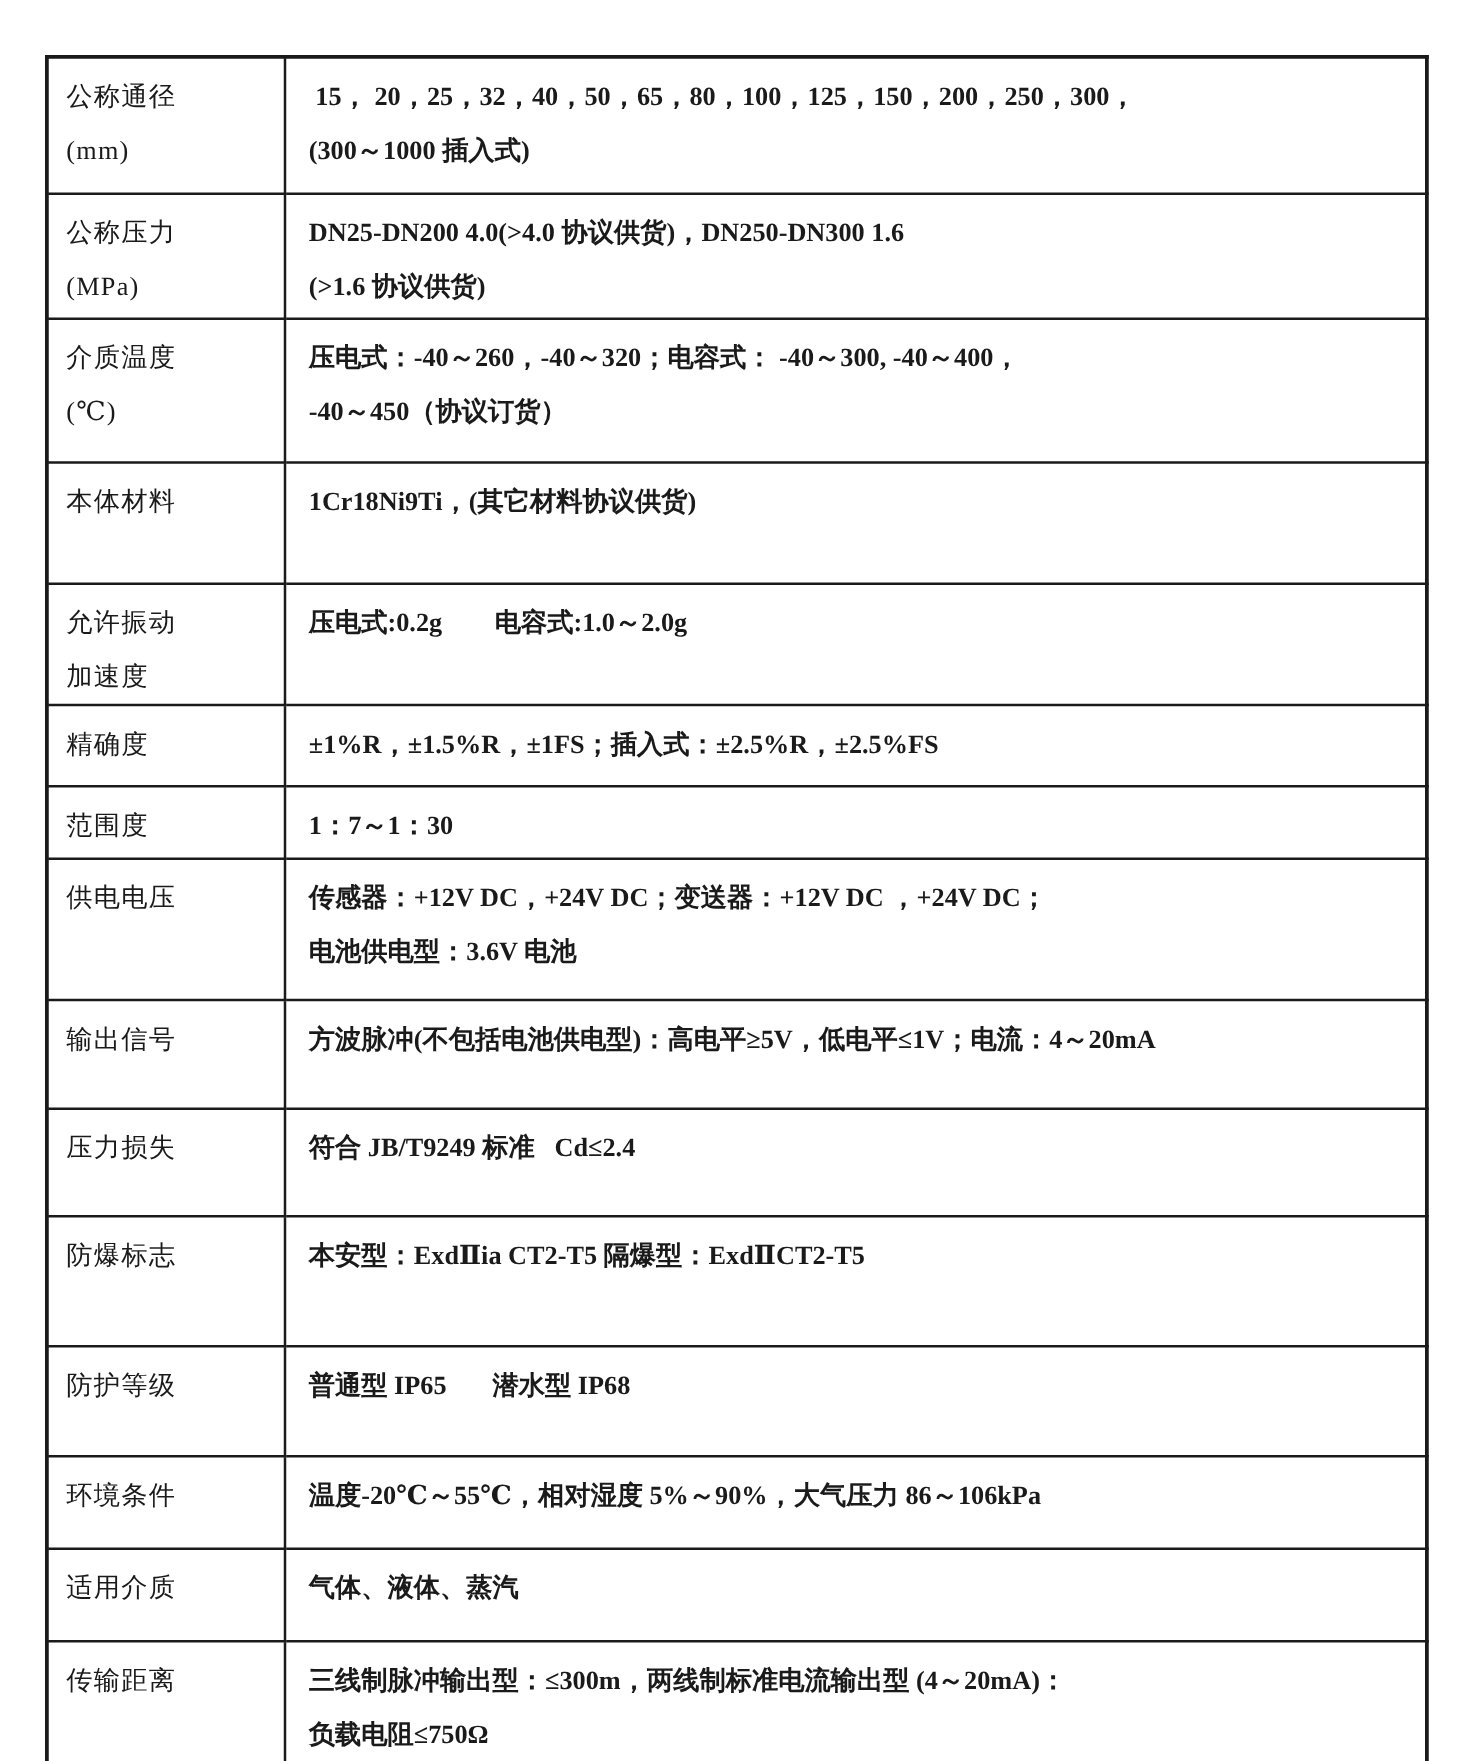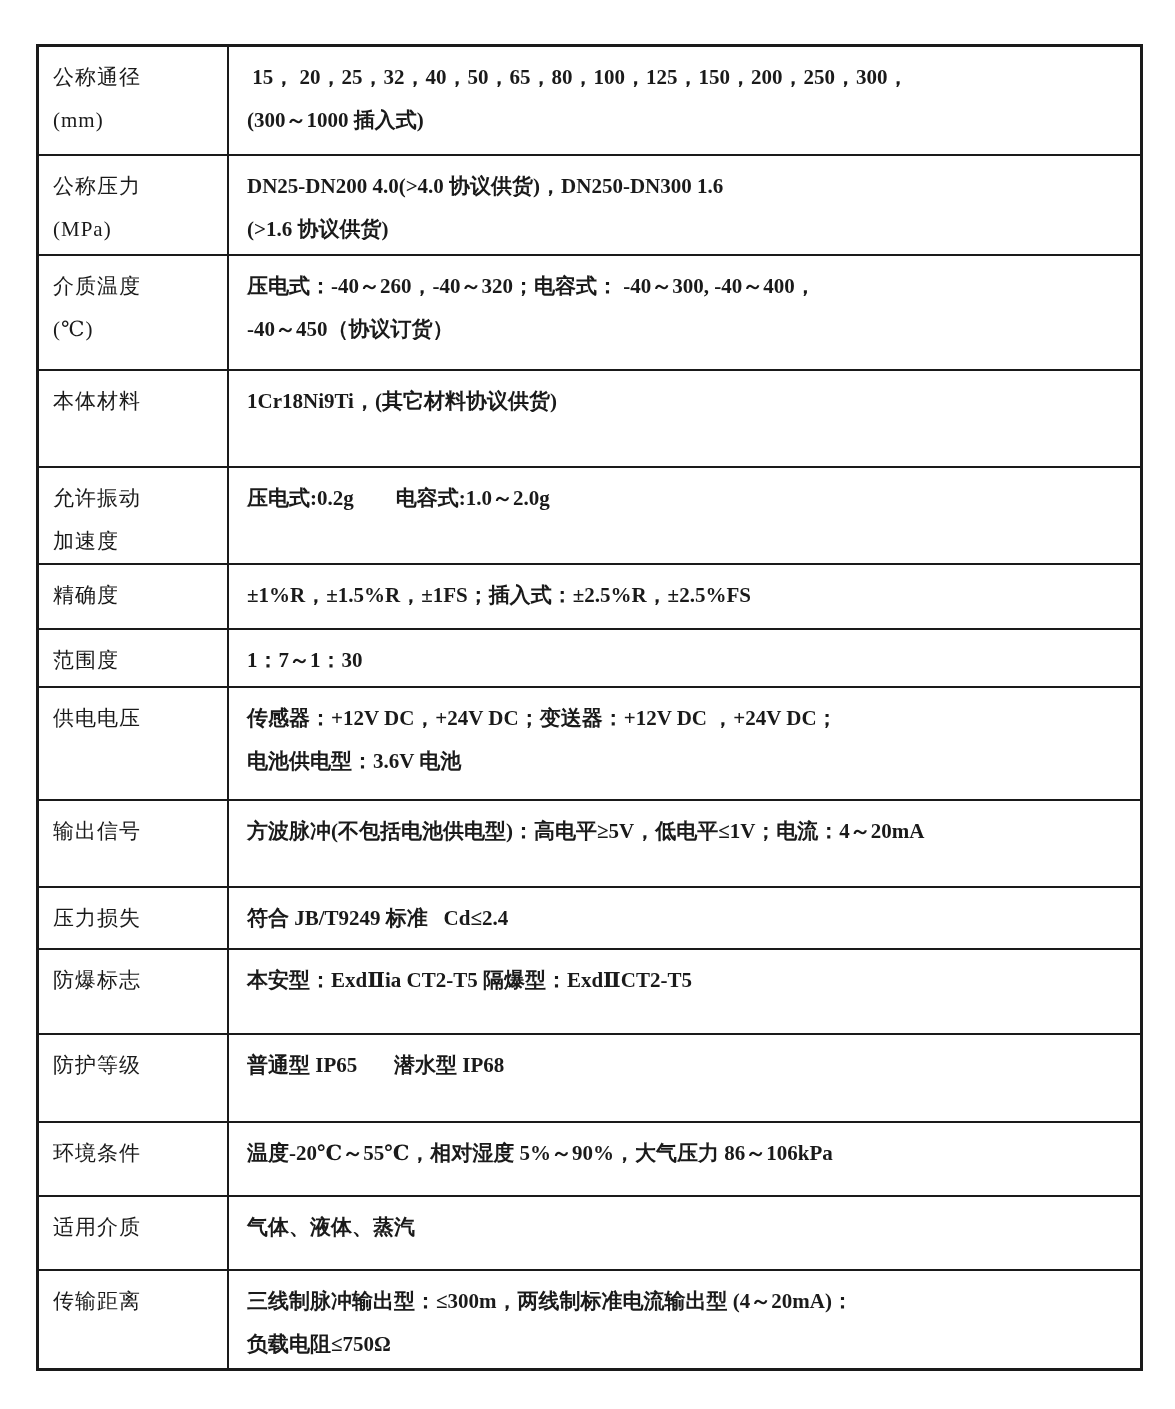--- a/index.html
+++ b/index.html
@@ -83,25 +83,25 @@
     </tr>
     <tr style="height:113px">
       <td class="label-cell">供电电压</td>
       <td class="value-cell">传感器：+12V DC，+24V DC；变送器：+12V DC ，+24V DC；
 电池供电型：3.6V 电池</td>
     </tr>
     <tr style="height:87px">
       <td class="label-cell">输出信号</td>
       <td class="value-cell">方波脉冲(不包括电池供电型)：高电平≥5V，低电平≤1V；电流：4～20mA</td>
     </tr>
-    <tr style="height:62px">
+    <tr style="height:86px">
       <td class="label-cell">压力损失</td>
       <td class="value-cell">符合 JB/T9249 标准   Cd≤2.4</td>
     </tr>
-    <tr style="height:85px">
+    <tr style="height:104px">
       <td class="label-cell">防爆标志</td>
       <td class="value-cell">本安型：ExdⅡia CT2-T5 隔爆型：ExdⅡCT2-T5</td>
     </tr>
     <tr style="height:88px">
       <td class="label-cell">防护等级</td>
       <td class="value-cell">普通型 IP65       潜水型 IP68</td>
     </tr>
     <tr style="height:74px">
       <td class="label-cell">环境条件</td>
       <td class="value-cell">温度-20℃～55℃，相对湿度 5%～90%，大气压力 86～106kPa</td>

